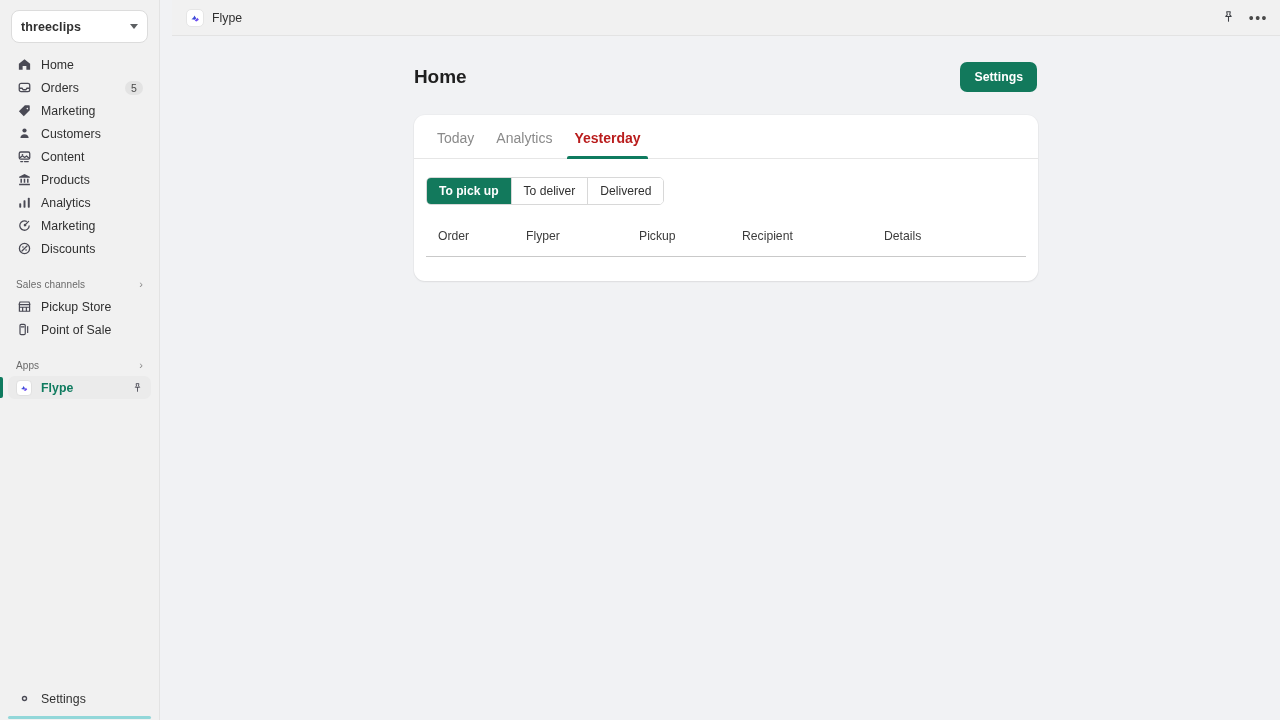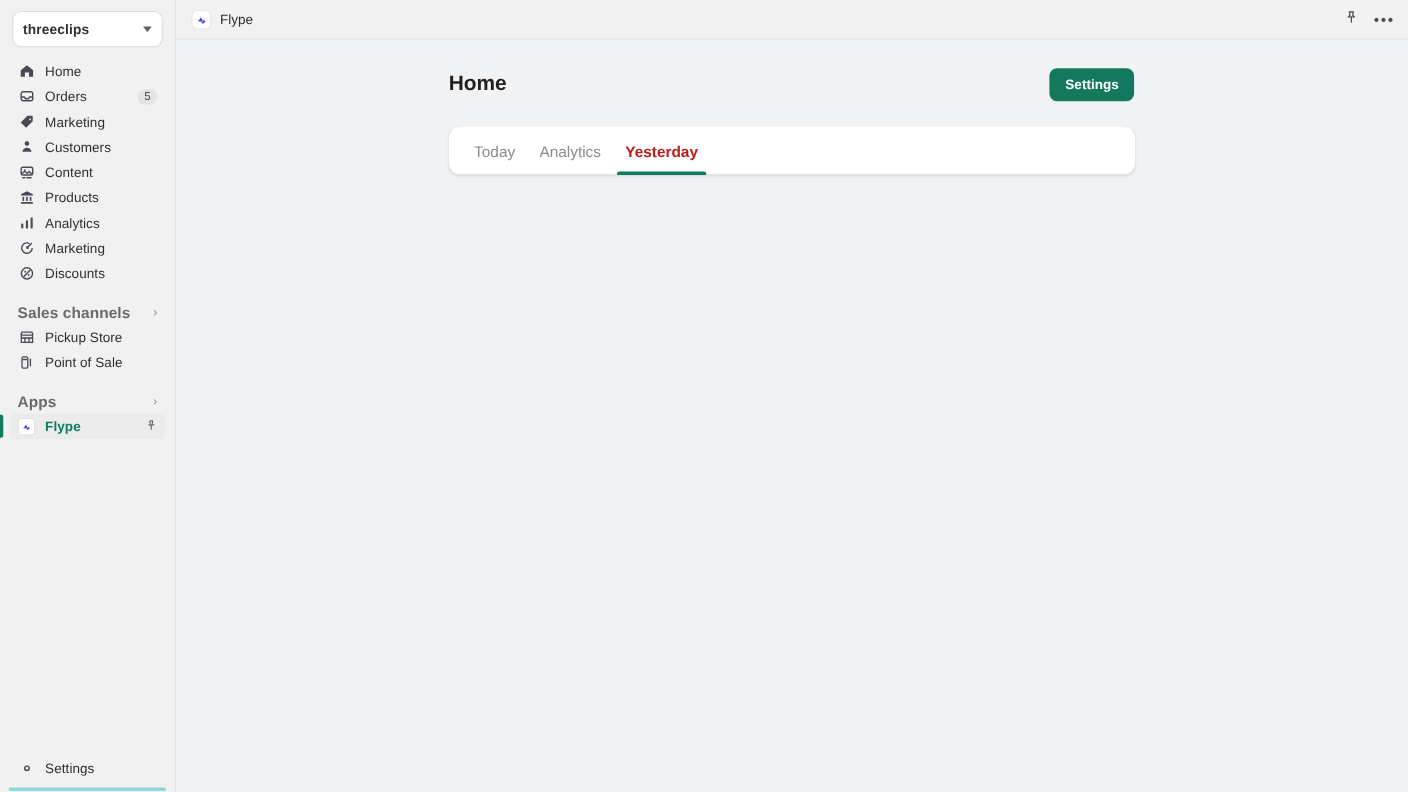--- a/index.html
+++ b/index.html
@@ -2,21 +2,21 @@
 <html><head>
 <meta charset="utf-8">
 <style>
   * { box-sizing: border-box; margin: 0; padding: 0; }
   html, body {
     width: 1280px; height: 720px;
     font-family: "Liberation Sans", sans-serif;
     background: #f1f2f4;
     overflow: hidden;
   }
-  .app { display: flex; width: 1280px; height: 720px; }
+  .app { display: flex; width: 1280px; height: 720px; gap: 12px; }
 
   
   .sidebar {
     width: 160px; height: 720px;
     background: #f1f1f1;
     border-right: 1px solid #e3e3e3;
     display: flex; flex-direction: column;
     position: relative;
     flex: 0 0 160px;
   }
@@ -59,21 +59,21 @@
     position: absolute; left: -8px; top: 1px;
     width: 3px; height: 21px; border-radius: 0 2px 2px 0;
     background: #0f7b5f;
   }
 
   .section-head {
     display: flex; align-items: center;
     padding: 0 8px; height: 22px; margin-top: 13px;
     cursor: pointer; border-radius: 7px;
   }
-  .section-title { font-size: 14px; color: #6a6a6a; flex: 1; letter-spacing: .1px; font-weight: bold; }
+  .section-title { font-size: 10px; color: #6a6a6a; flex: 1; letter-spacing: .1px; }
   .chev { color: #8a8a8a; font-size: 11px; line-height: 1; }
 
   .app-icon-sq {
     width: 16px; height: 16px; border-radius: 4px;
     background: #ffffff; border: 1px solid #e0e0e0;
     display: flex; align-items: center; justify-content: center;
   }
   .pin-mini { margin-left: auto; }
 
   .sidebar-bottom { margin-top: auto; padding: 0 8px 10px 8px; }
@@ -364,16 +364,38 @@
       </div>
 
       <div class="card">
 
         <div class="tabs">
           <div class="tab">Today</div>
           <div class="tab">Analytics</div>
           <div class="tab active">Yesterday</div>
         </div>
 
+        <div class="card-body">
+
+          <div class="segmented">
+            <div class="seg active">To pick up</div>
+            <div class="seg">To deliver</div>
+            <div class="seg">Delivered</div>
+          </div>
+
+          <table>
+            <thead>
+              <tr>
+                <th class="th-order">Order</th>
+                <th class="th-flyper">Flyper</th>
+                <th class="th-pickup">Pickup</th>
+                <th class="th-recipient">Recipient</th>
+                <th>Details</th>
+              </tr>
+            </thead>
+            <tbody></tbody>
+          </table>
+
+        </div>
       </div>
     </div>
   </div>
 </div>
 
 </body></html>

